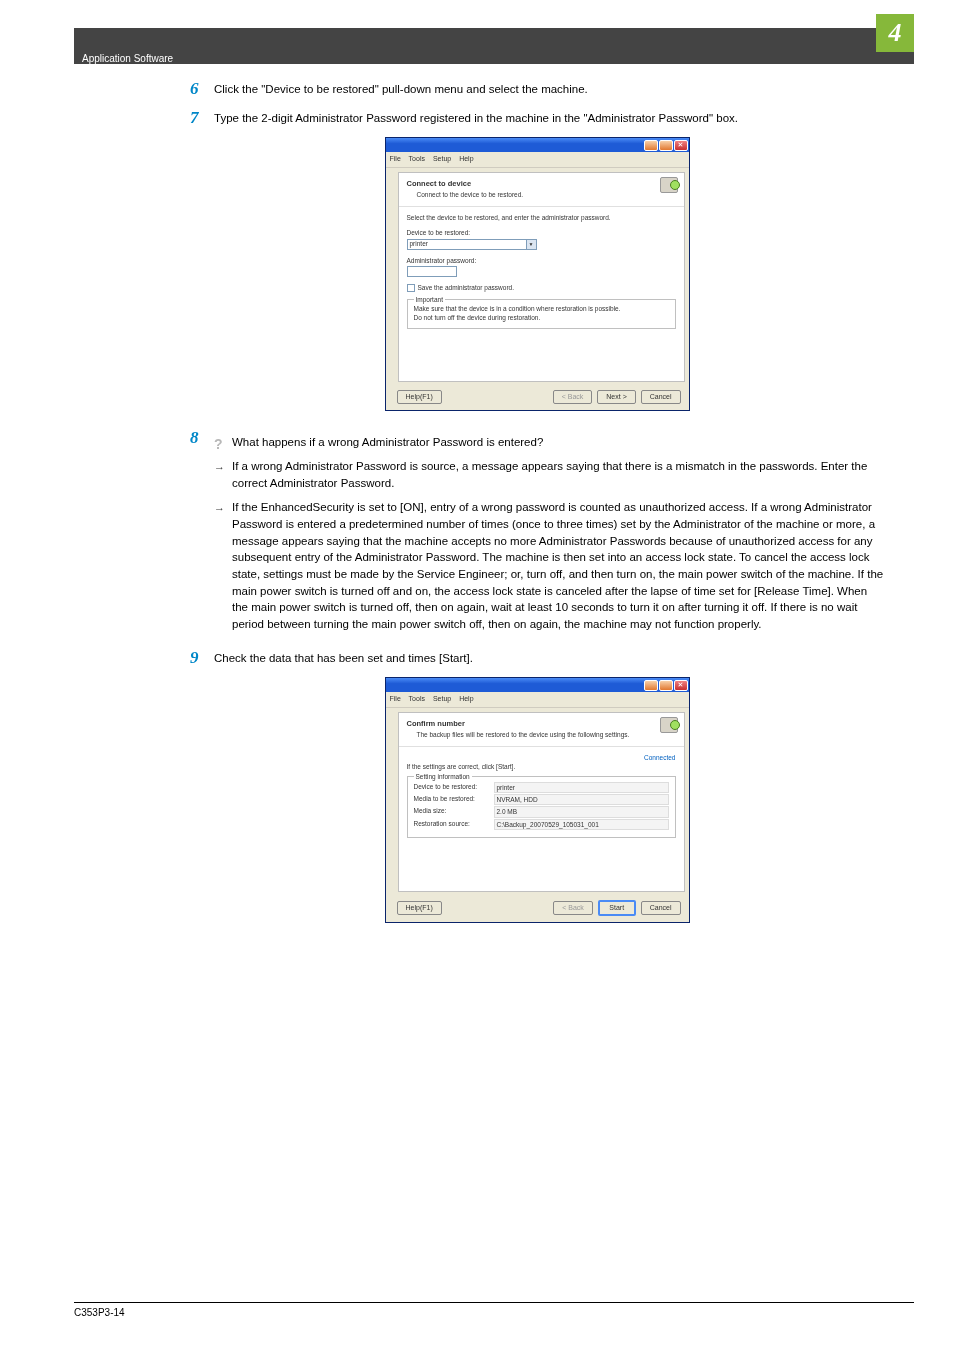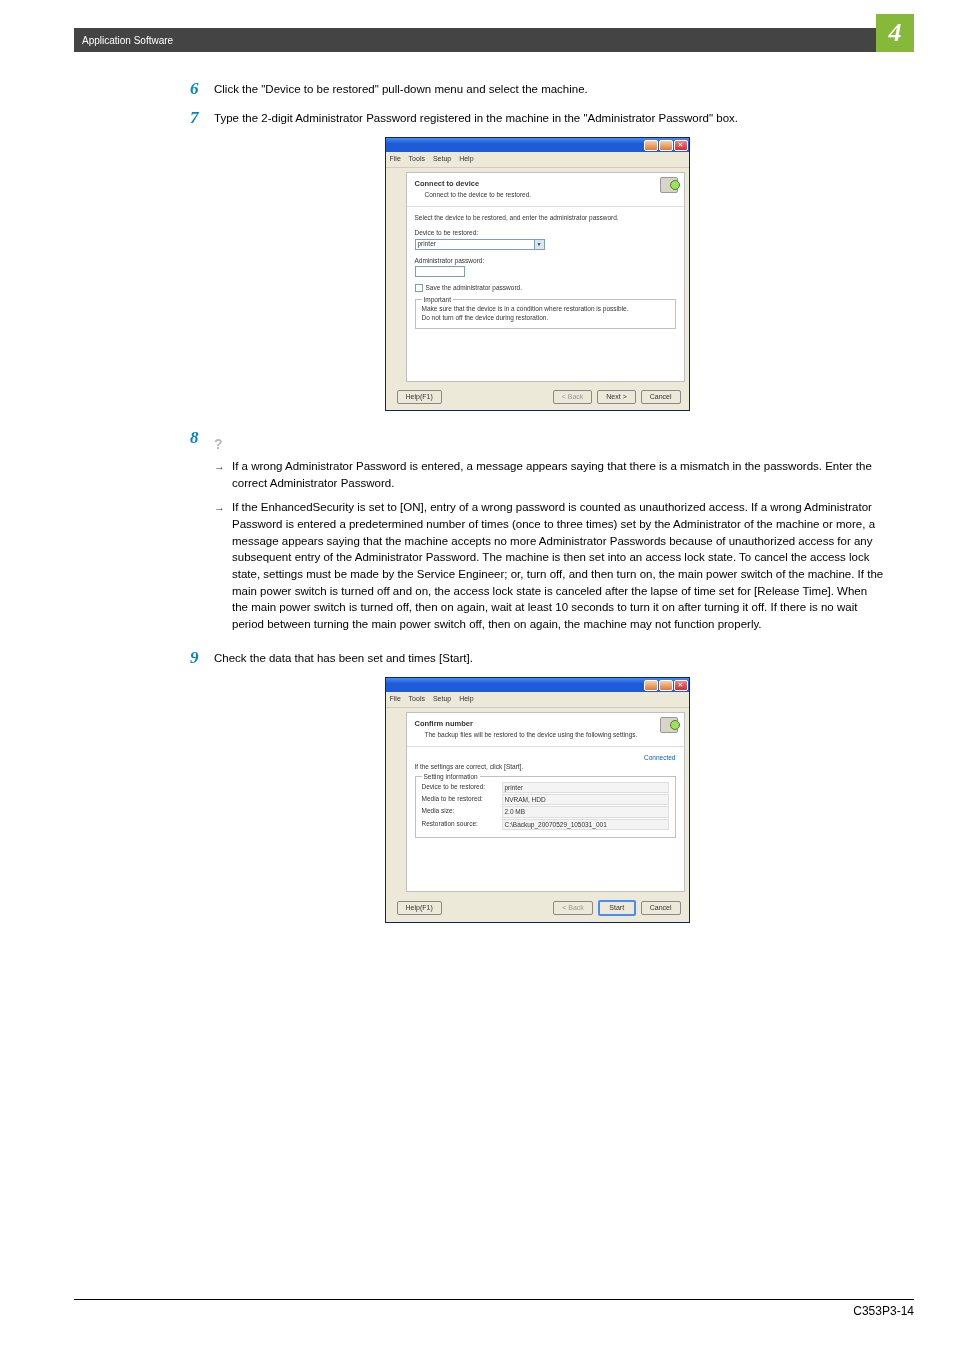--- a/index.html
+++ b/index.html
@@ -10,26 +10,26 @@
     width: 954px;
     height: 1350px;
     position: relative;
     background: #fff;
   }
   .header-bar {
     position: absolute;
     top: 28px;
     left: 74px;
     right: 40px;
-    height: 24px;
+    height: 36px;
     background: #444444;
     color: #fff;
     font-size: 10px;
     display: flex;
-    align-items: center;
+    align-items: flex-end;
     padding-left: 8px;
   }
   .chapter-tab {
     position: absolute;
     right: 40px;
     top: 14px;
     width: 38px;
     height: 38px;
     background: #86b83a;
     color: #fff;
@@ -105,21 +105,21 @@
   }
   .menubar {
     background: #ece9d8;
     border-bottom: 1px solid #d0ccc0;
     padding: 2px 4px;
     font-size: 7px;
   }
   .menubar span { margin-right: 6px; }
   .dlg-body {
     background: #fff;
-    margin: 4px 4px 2px 20px;
+    margin: 4px 4px 2px 12px;
     border: 1px solid #c0c0c0;
     padding: 6px 8px 8px 8px;
     min-height: 210px;
     position: relative;
   }
   .dlg-title { font-weight: bold; font-size: 7.5px; }
   .dlg-sub { font-size: 6.5px; margin-left: 10px; margin-top: 1px; }
   .printer-icon {
     position: absolute;
     right: 6px;
@@ -231,22 +231,22 @@
     padding: 0 2px;
   }
   .footer {
     position: absolute;
     bottom: 32px;
     left: 74px;
     right: 40px;
     border-top: 1px solid #000;
     padding-top: 4px;
     display: flex;
-    justify-content: flex-end;
-    font-size: 12px;
+    justify-content: flex-start;
+    font-size: 10px;
   }
   .chkbox {
     display:inline-block;
     width: 8px; height: 8px;
     border:1px solid #7f9db9;
     background:#fff;
     vertical-align: middle;
     margin-right: 3px;
   }
 </style>
@@ -317,24 +317,25 @@
       </div>
     </div>
   </div>
 
   <div class="step">
     <div class="step-num">8</div>
     <div class="step-body">
       <div class="sub-list">
         <div class="sub-item">
           <div class="sub-bullet"><span class="q-icon">?</span></div>
+          <div>What happens if a wrong Administrator Password is entered?</div>
         </div>
         <div class="sub-item">
           <div class="sub-bullet"><span class="arrow-icon">→</span></div>
-          <div>If a wrong Administrator Password is entered, a message appears saying that there is a mismatch in the passwords. Enter the correct Administrator Password.</div>
+          <div>If a wrong Administrator Password is source, a message appears saying that there is a mismatch in the passwords. Enter the correct Administrator Password.</div>
         </div>
         <div class="sub-item" style="margin-top:8px">
           <div class="sub-bullet"><span class="arrow-icon">→</span></div>
           <div>If the EnhancedSecurity is set to [ON], entry of a wrong password is counted as unauthorized access. If a wrong Administrator Password is entered a predetermined number of times (once to three times) set by the Administrator of the machine or more, a message appears saying that the machine accepts no more Administrator Passwords because of unauthorized access for any subsequent entry of the Administrator Password. The machine is then set into an access lock state. To cancel the access lock state, settings must be made by the Service Engineer; or, turn off, and then turn on, the main power switch of the machine. If the main power switch is turned off and on, the access lock state is canceled after the lapse of time set for [Release Time]. When the main power switch is turned off, then on again, wait at least 10 seconds to turn it on after turning it off. If there is no wait period between turning the main power switch off, then on again, the machine may not function properly.</div>
         </div>
       </div>
     </div>
   </div>
 
   <div class="step" style="margin-top:12px">

